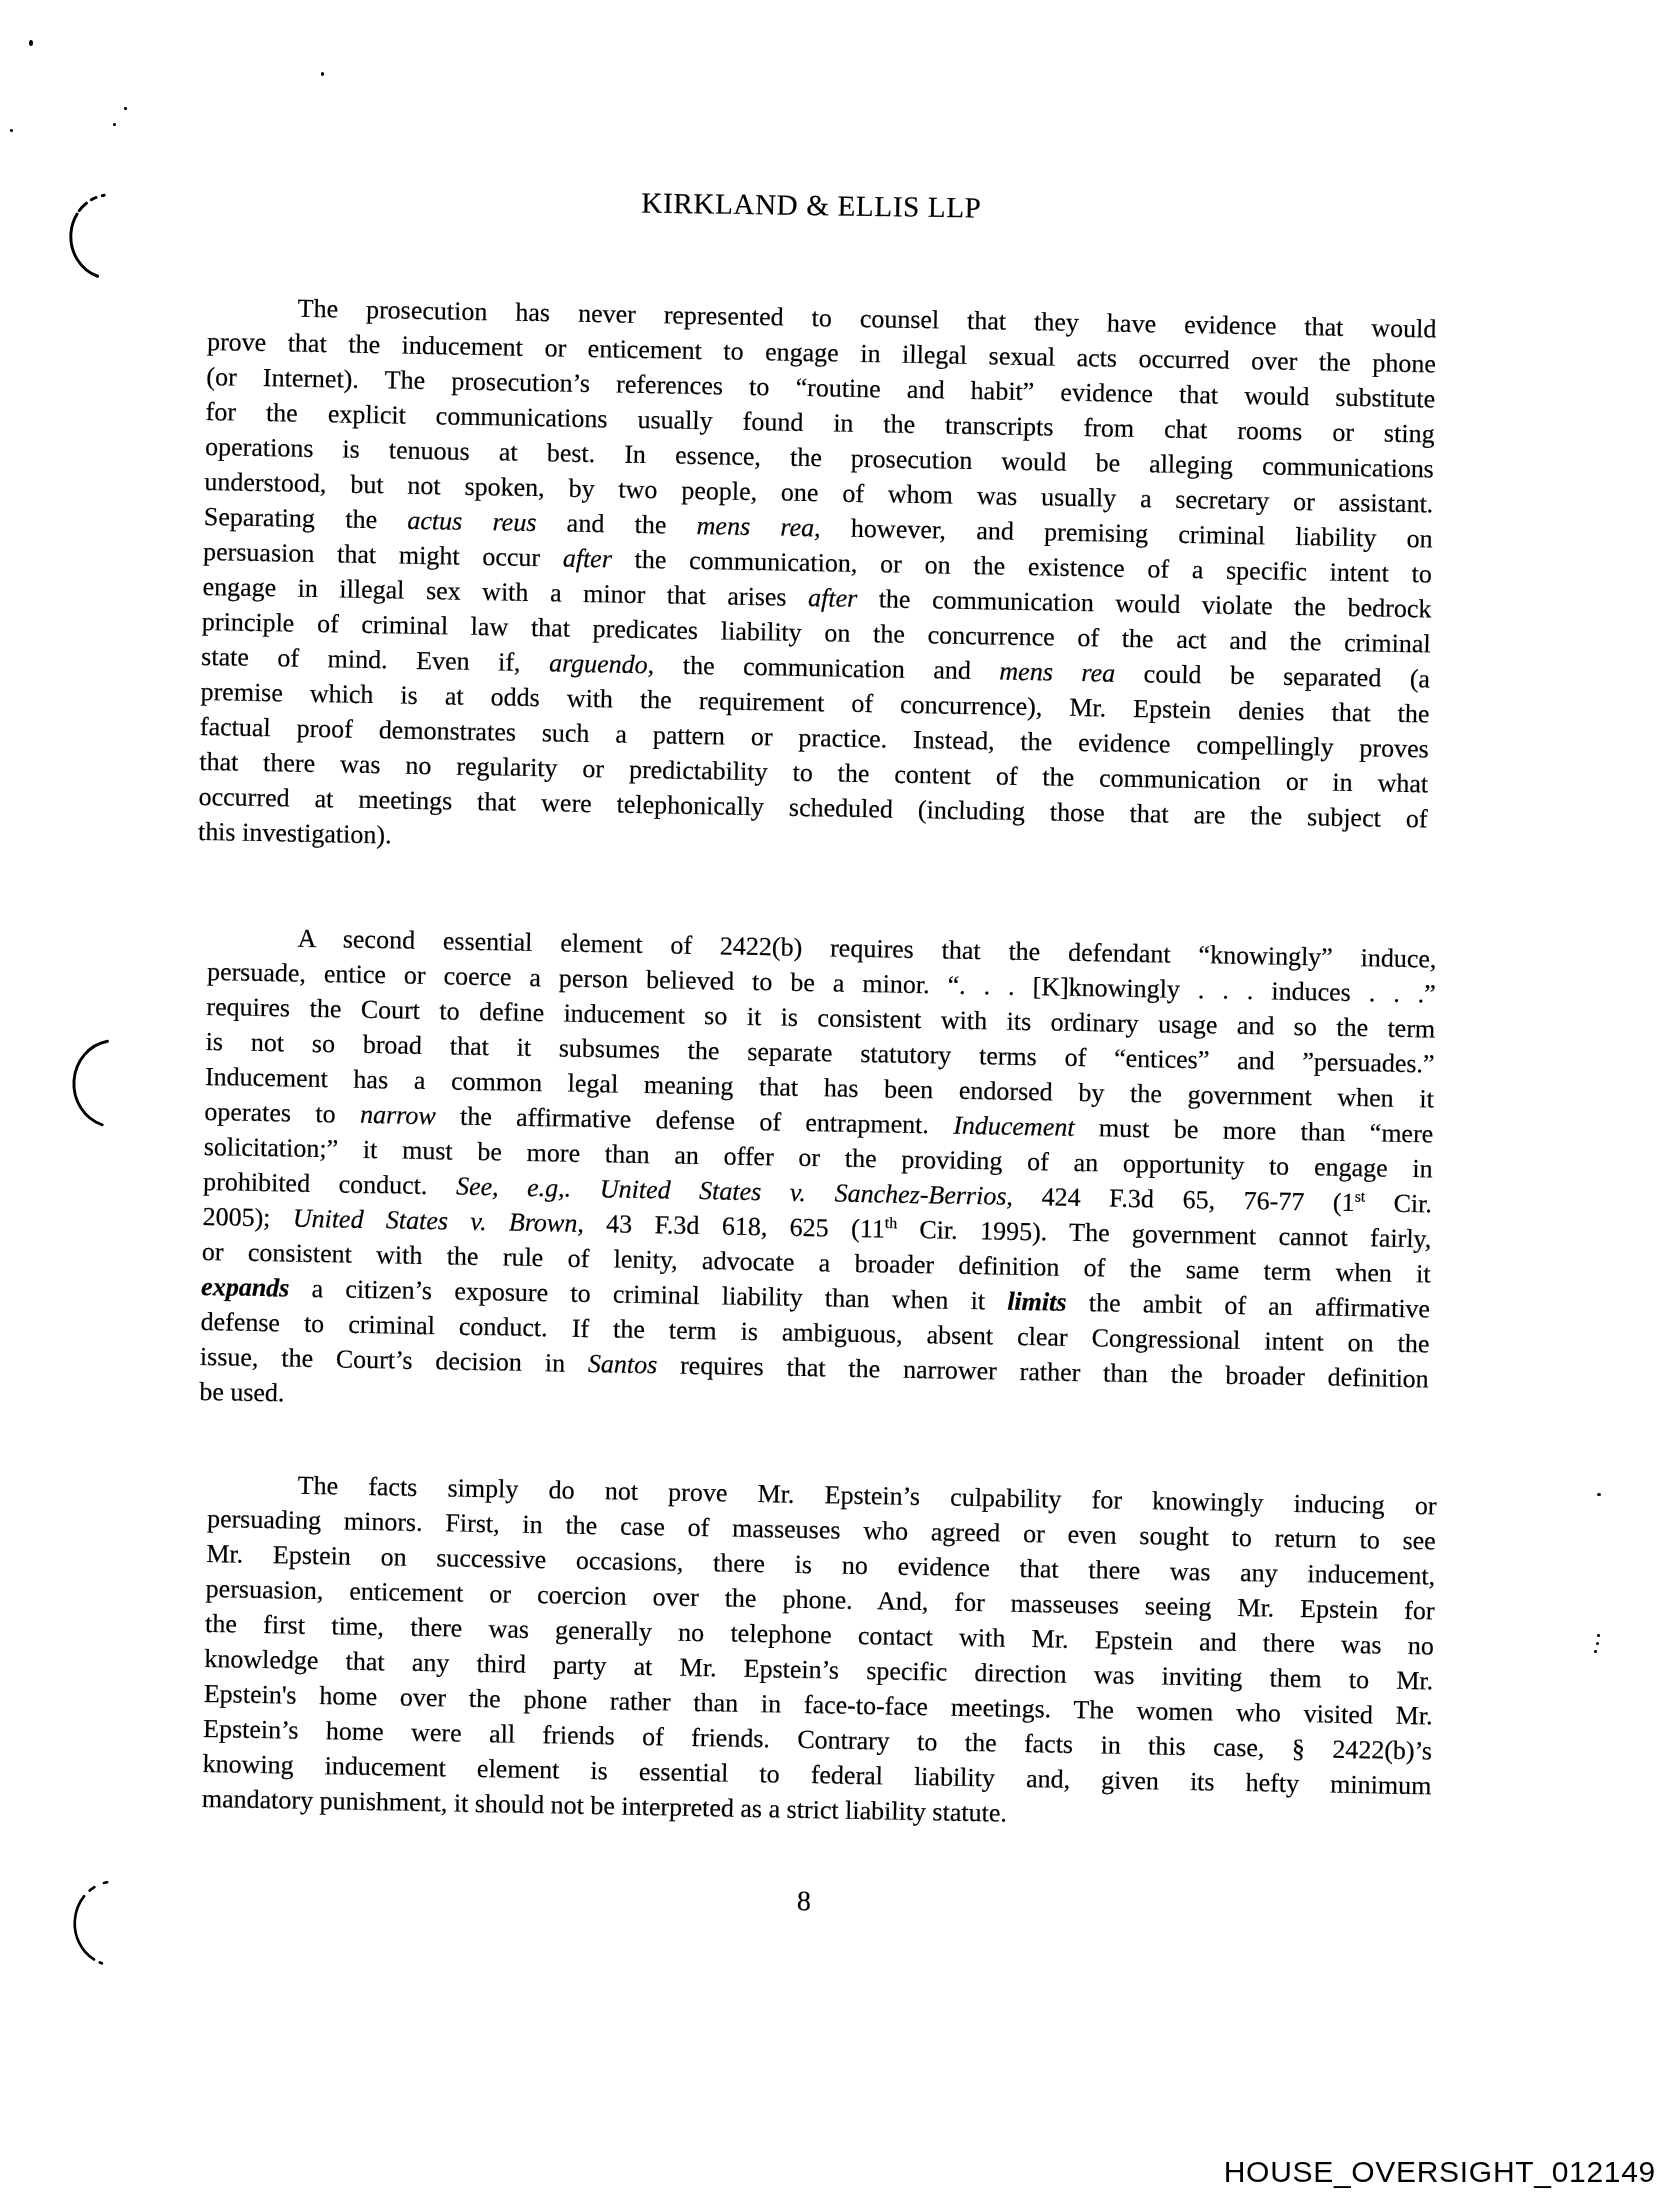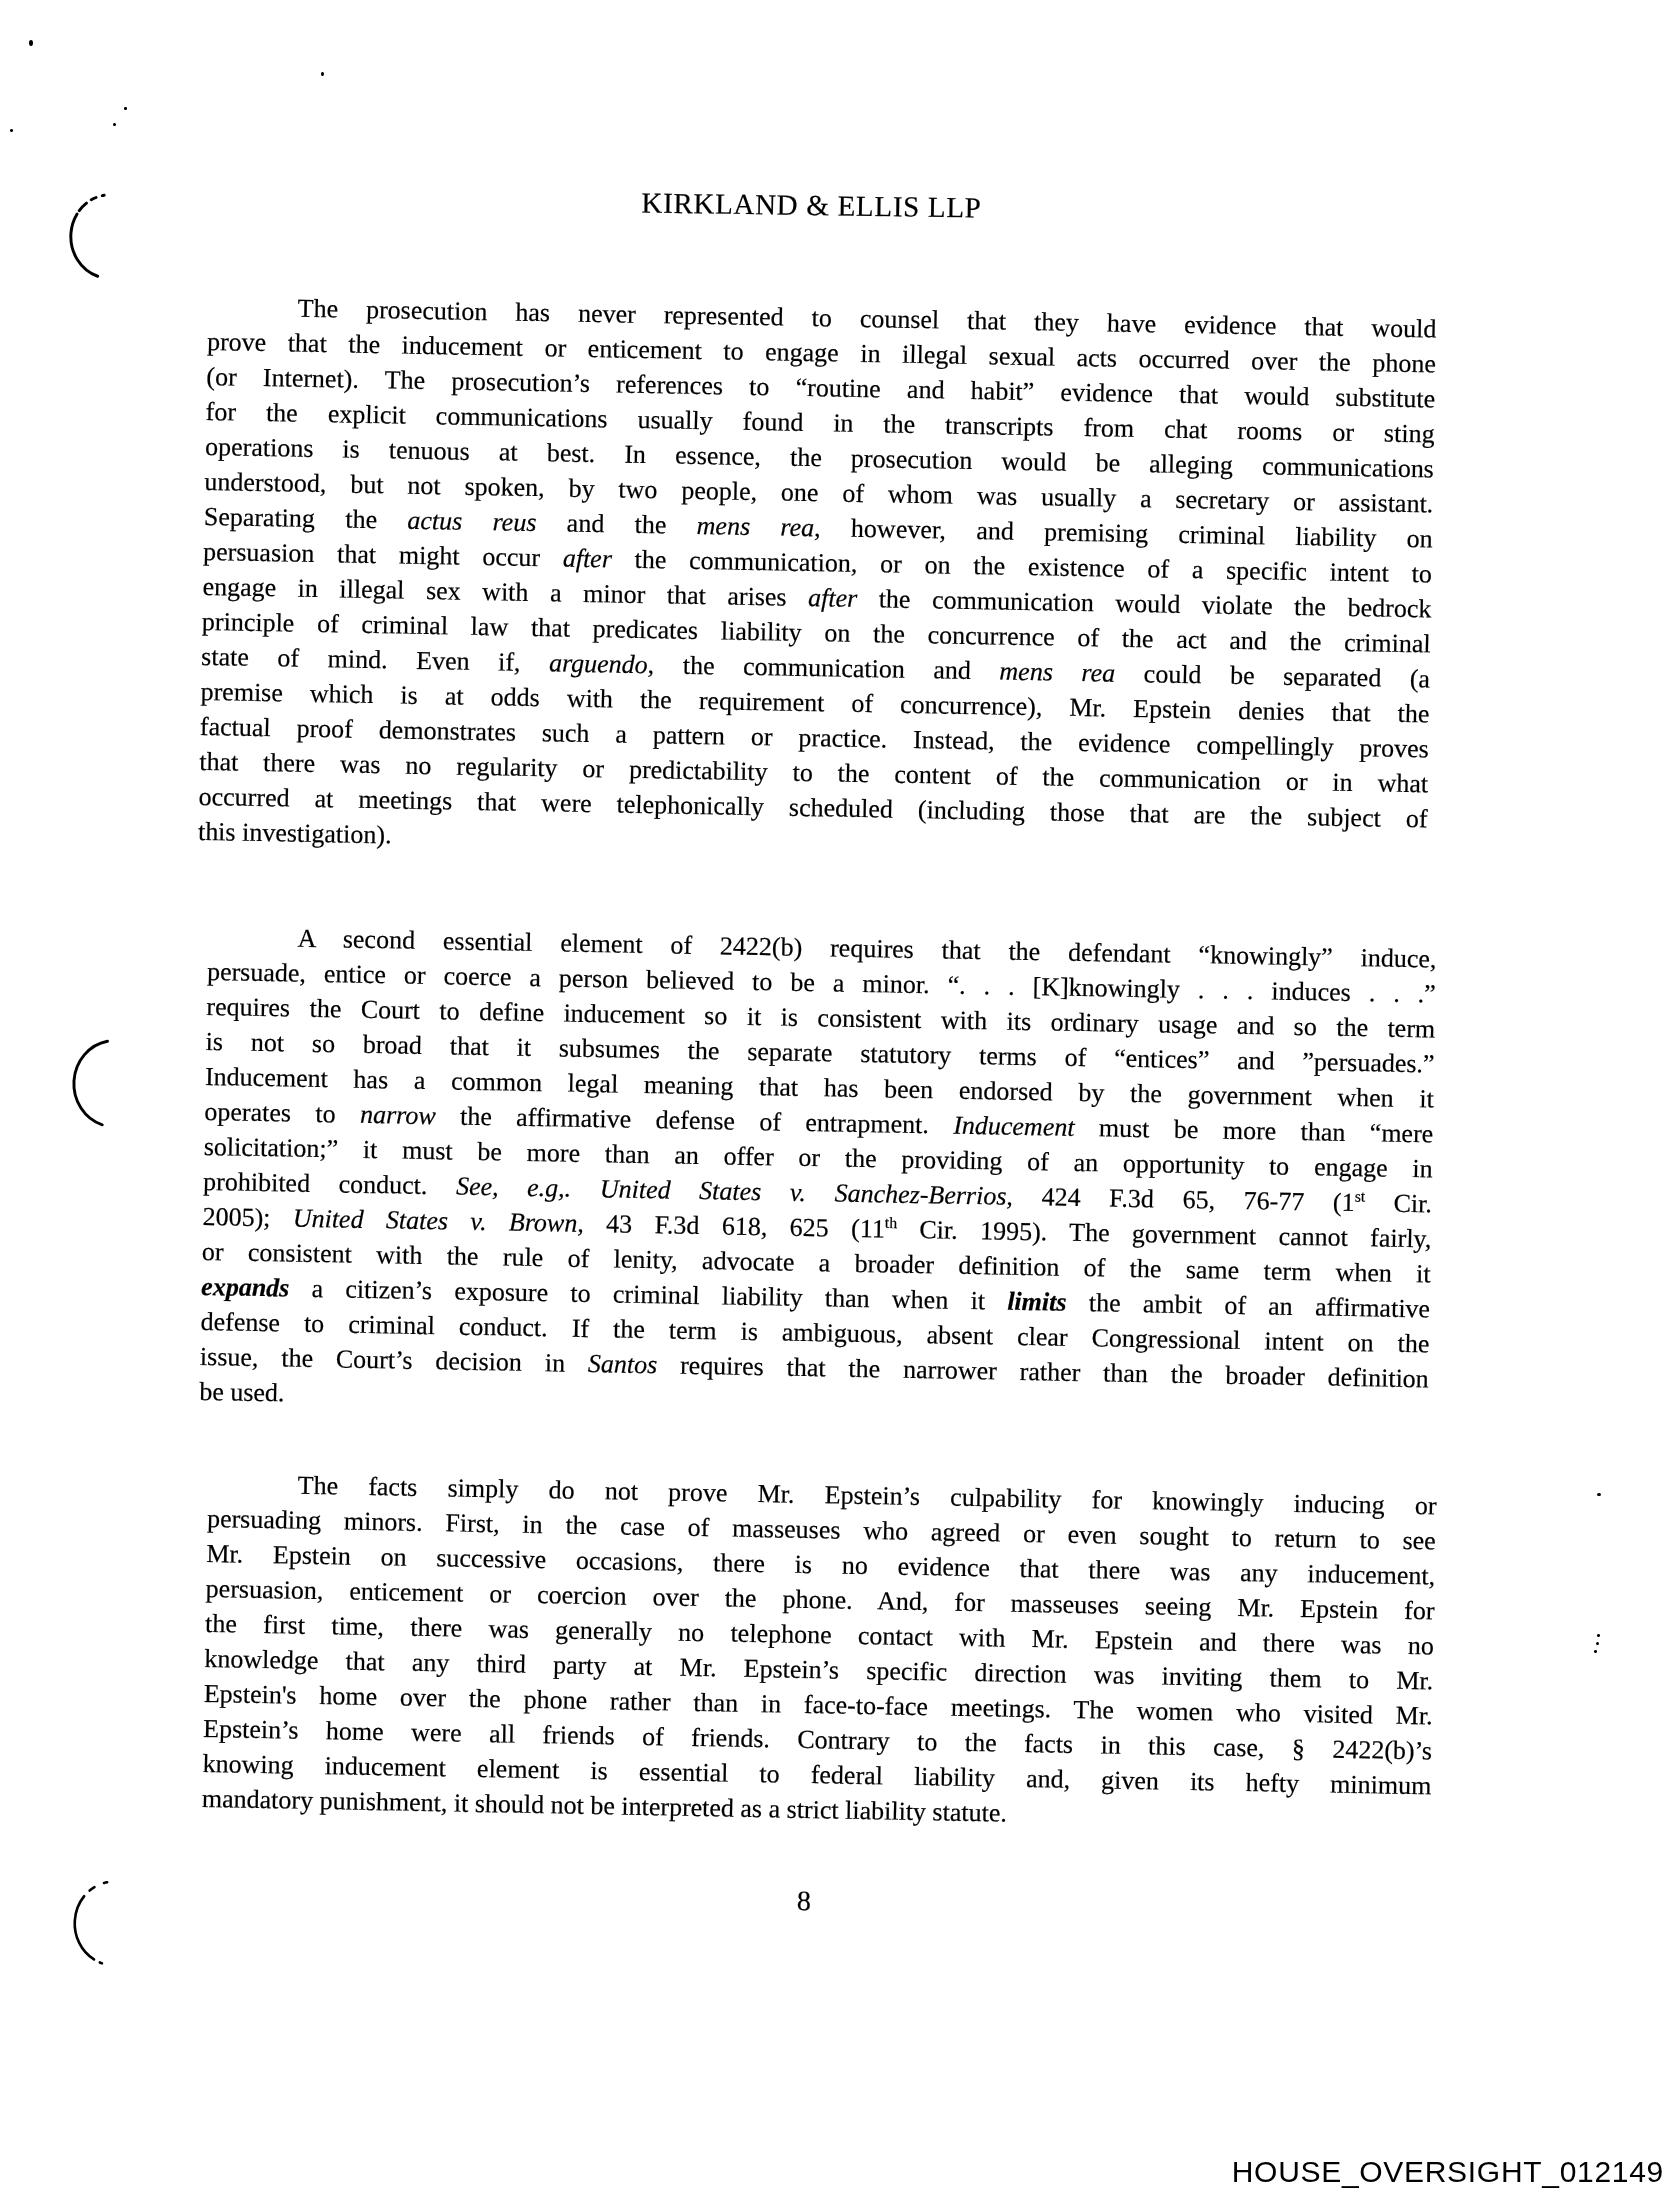--- a/index.html
+++ b/index.html
@@ -68,21 +68,21 @@
     top: 1885px;
     font-family: "Liberation Serif", "DejaVu Serif", serif;
     font-size: 28px;
     transform: rotate(1deg);
     -webkit-text-stroke: 0.2px #000;
   }
 
   .bates {
     position: absolute;
     top: 2155px;
-    right: 5px;
+    right: 13px;
     font-family: "Liberation Sans", "DejaVu Sans", sans-serif;
     font-size: 30px;
     letter-spacing: 0.7px;
     color: #000;
   }
 
   
   .punch-arc { position: absolute; }
   .speck {
     position: absolute;

